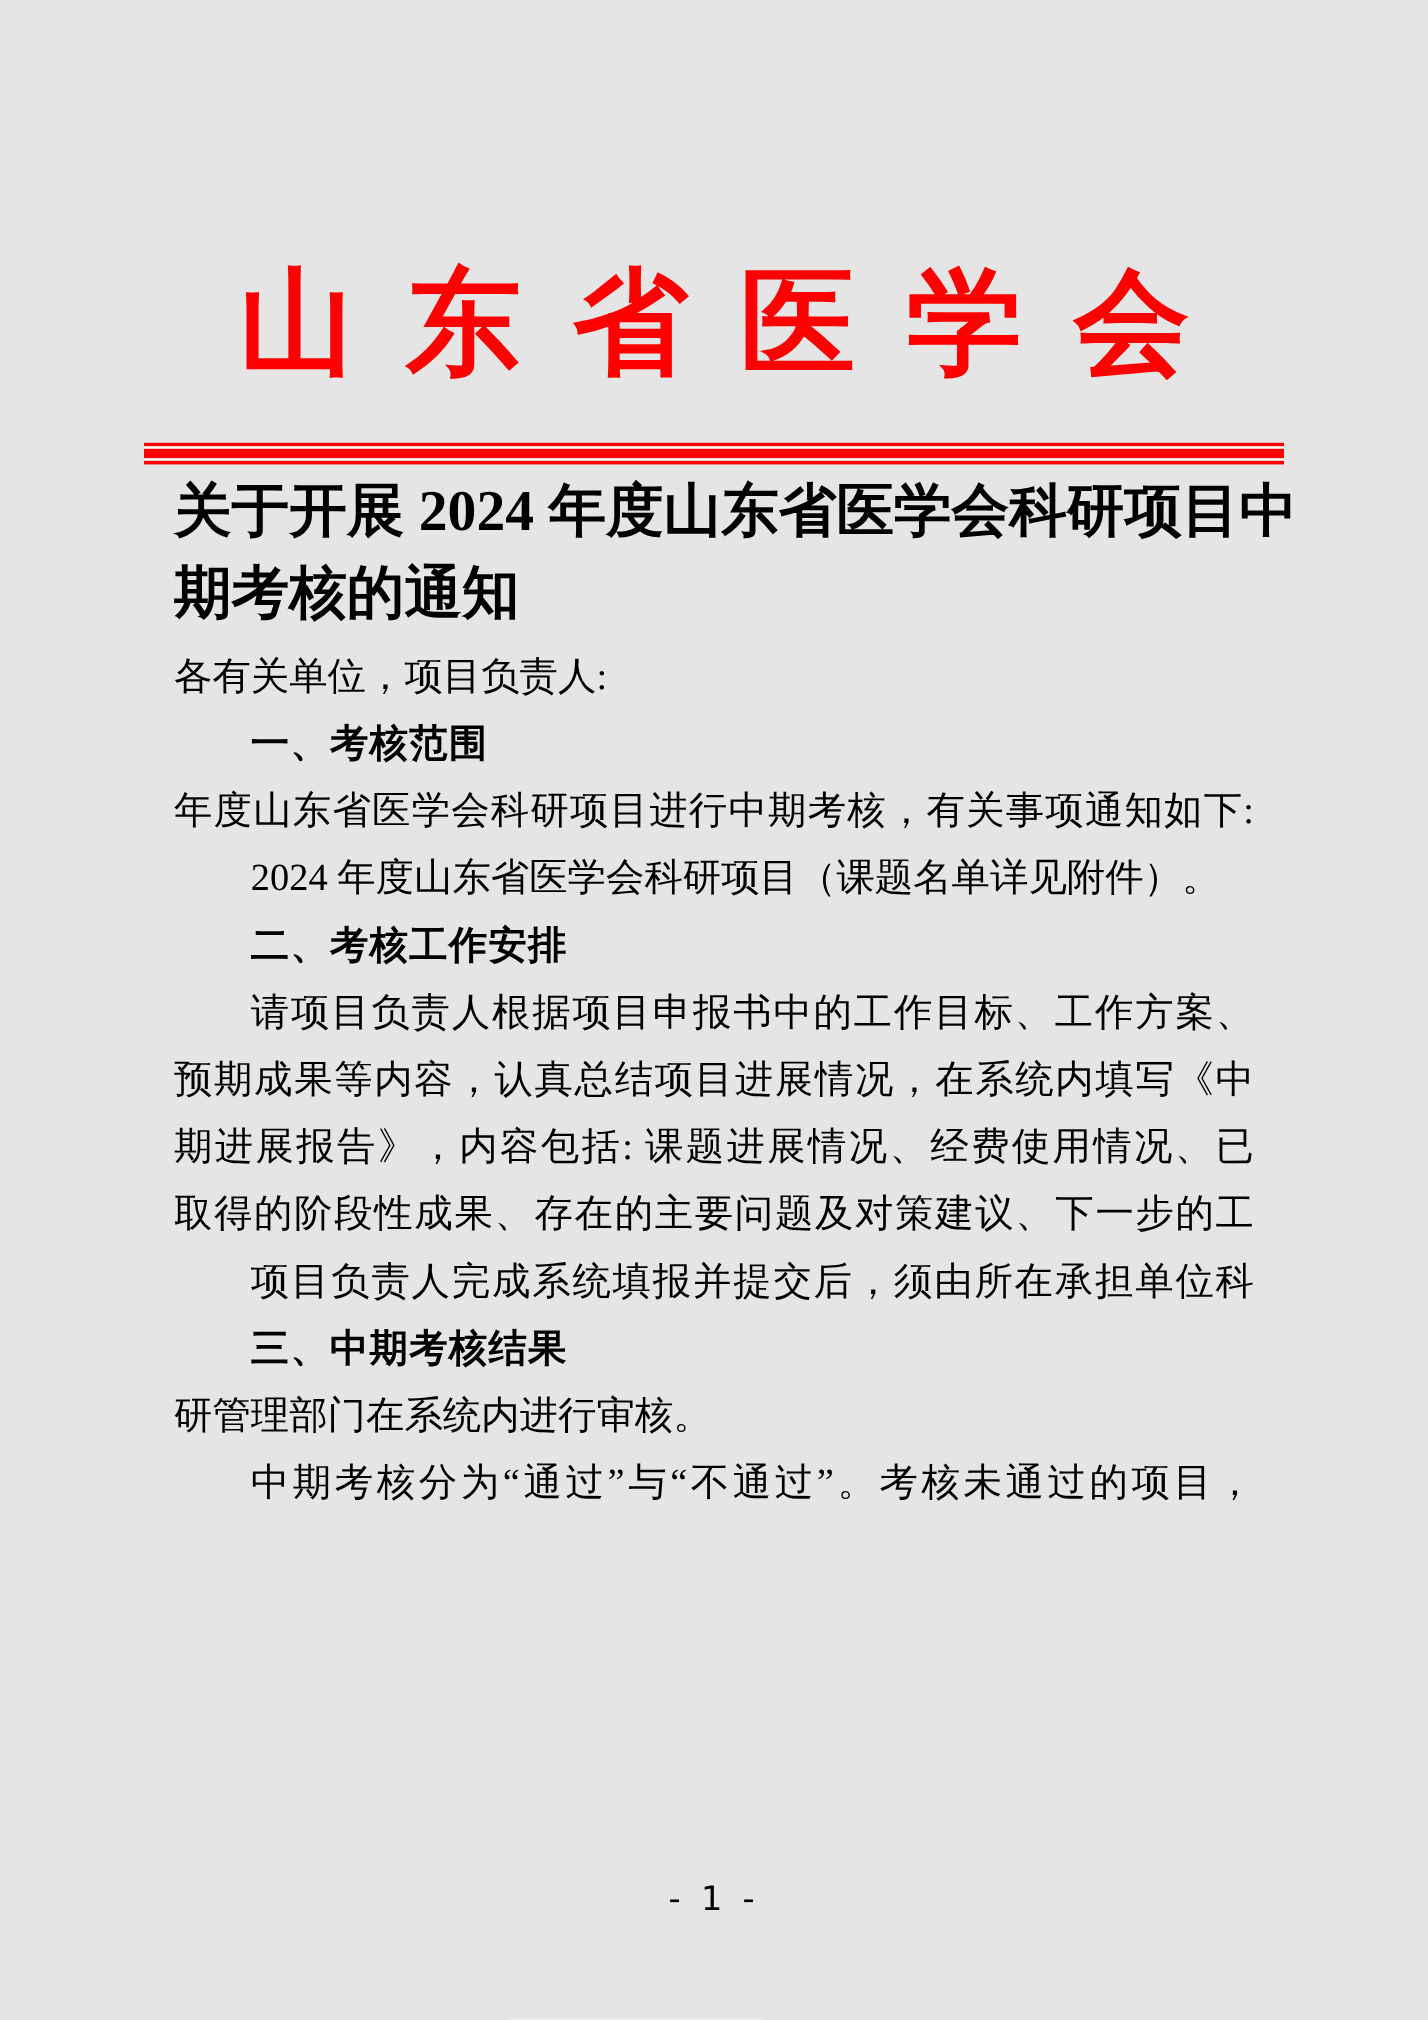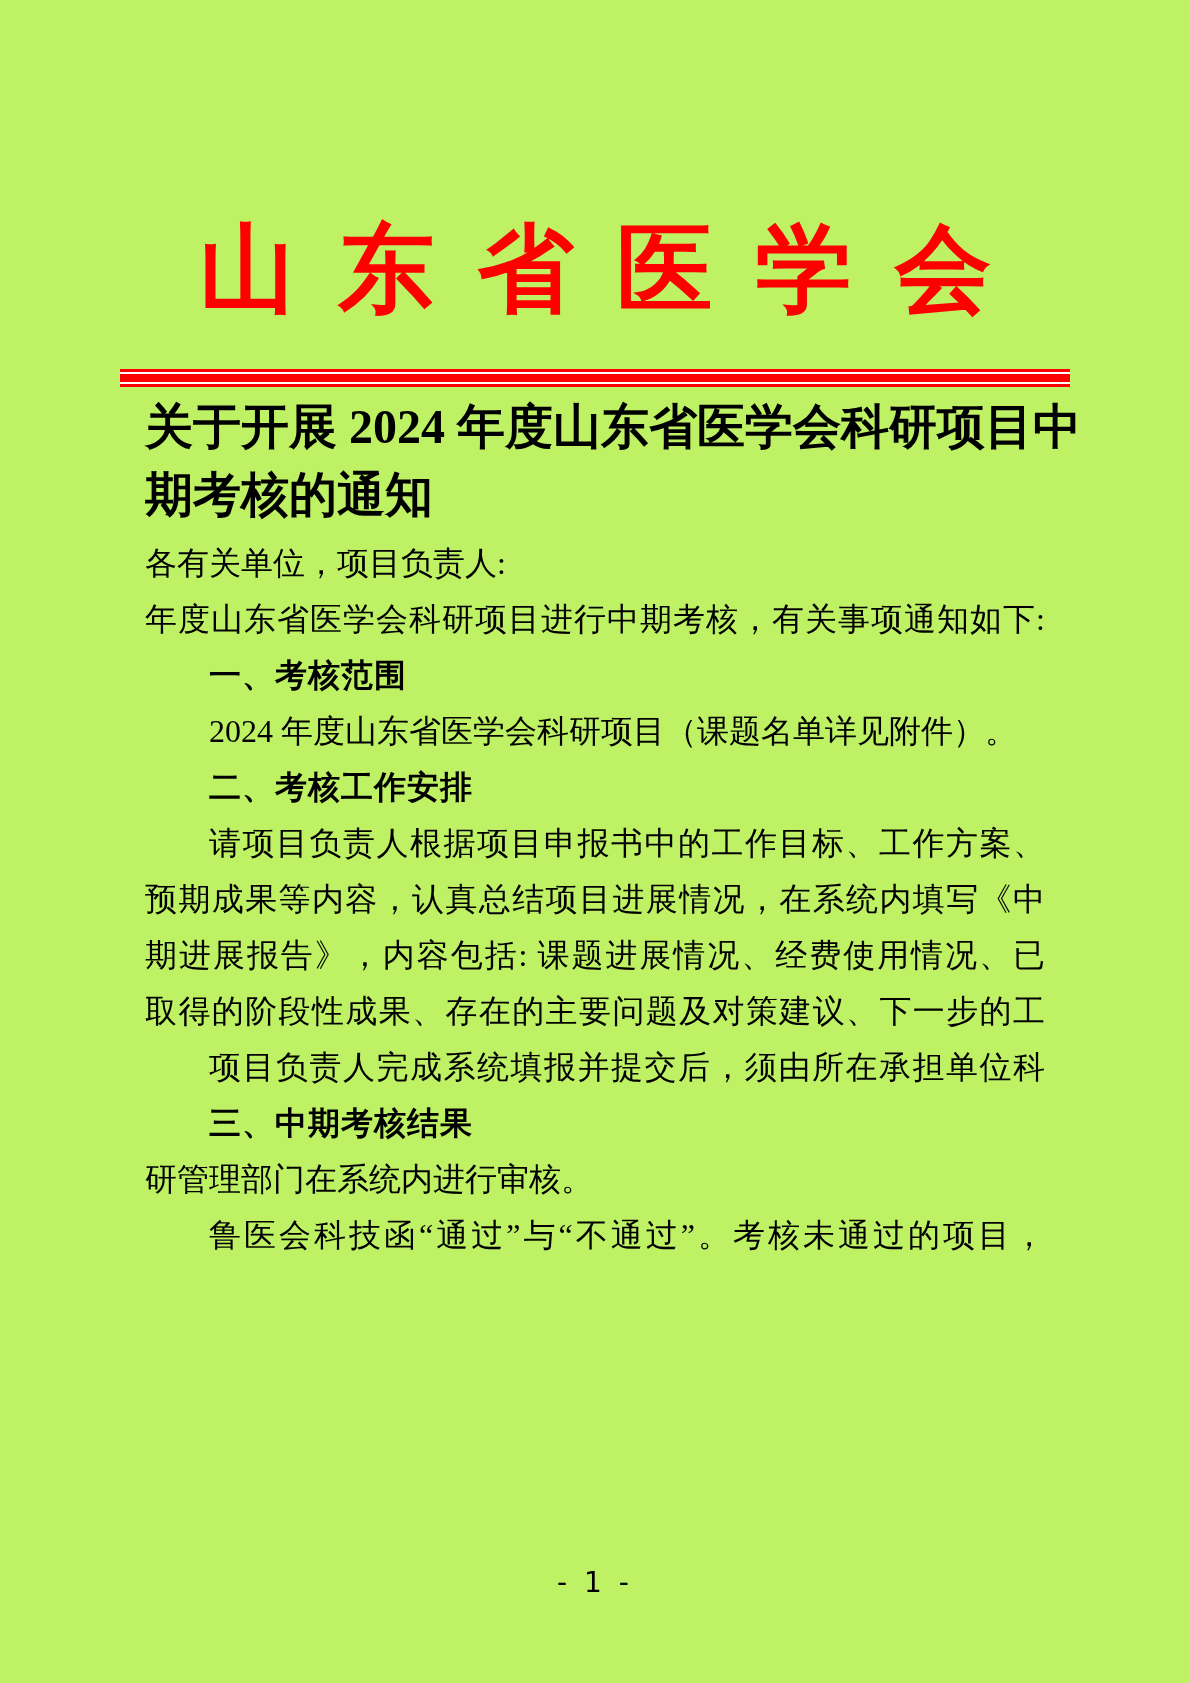--- a/index.html
+++ b/index.html
@@ -3,21 +3,21 @@
 <meta charset="utf-8">
 <style>
   :root { --red: #FF0000; }
   html,body { margin:0; padding:0; }
   body { background:#ffffff; }
   .page {
     position: relative;
     width: 1190px;
     height: 1683px;
     margin: 0 auto;
-    background: #bef264;
+    background: #e5e5e5;
     overflow: hidden;
     font-family: "Liberation Serif", "DejaVu Serif", serif;
     color: #000000;
   }
   .content { padding: 0 145px; }
 
   
   .org-name {
     margin-top: 213px;
     font-size: 96px;
@@ -100,30 +100,30 @@
     </div>
 
 
     <div class="doc-title">
       <div>关于开展 2024 年度山东省医学会科研项目中</div>
       <div>期考核的通知</div>
     </div>
 
     <div class="body-lines">
         <div class="bline">各有关单位，项目负责人:</div>
+        <div class="bline hd ind">一、考核范围</div>
         <div class="bline just">年度山东省医学会科研项目进行中期考核，有关事项通知如下:</div>
-        <div class="bline hd ind">一、考核范围</div>
         <div class="bline ind">2024 年度山东省医学会科研项目（课题名单详见附件）。</div>
         <div class="bline hd ind">二、考核工作安排</div>
         <div class="bline ind just">请项目负责人根据项目申报书中的工作目标、工作方案、</div>
         <div class="bline just">预期成果等内容，认真总结项目进展情况，在系统内填写《中</div>
         <div class="bline just">期进展报告》，内容包括: 课题进展情况、经费使用情况、已</div>
         <div class="bline just">取得的阶段性成果、存在的主要问题及对策建议、下一步的工</div>
         <div class="bline ind just">项目负责人完成系统填报并提交后，须由所在承担单位科</div>
         <div class="bline hd ind">三、中期考核结果</div>
         <div class="bline">研管理部门在系统内进行审核。</div>
-        <div class="bline ind just">鲁医会科技函“通过”与“不通过”。考核未通过的项目，</div>
+        <div class="bline ind just">中期考核分为“通过”与“不通过”。考核未通过的项目，</div>
       </div>
 
   </div>
 
   <div class="page-footer">- 1 -</div>
 </div>
 
 </body></html>

